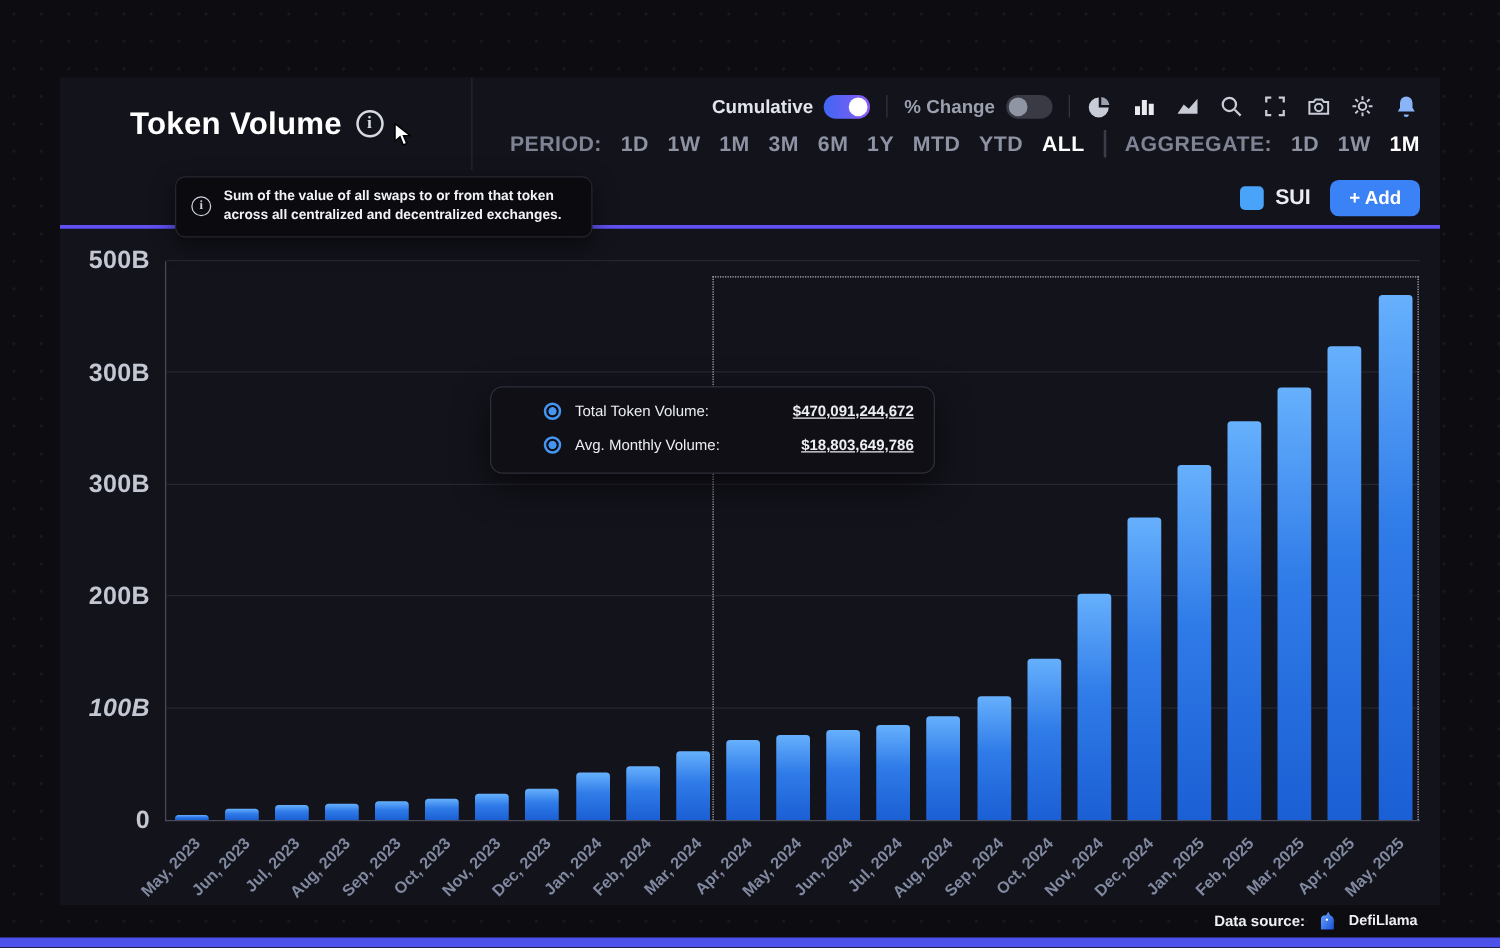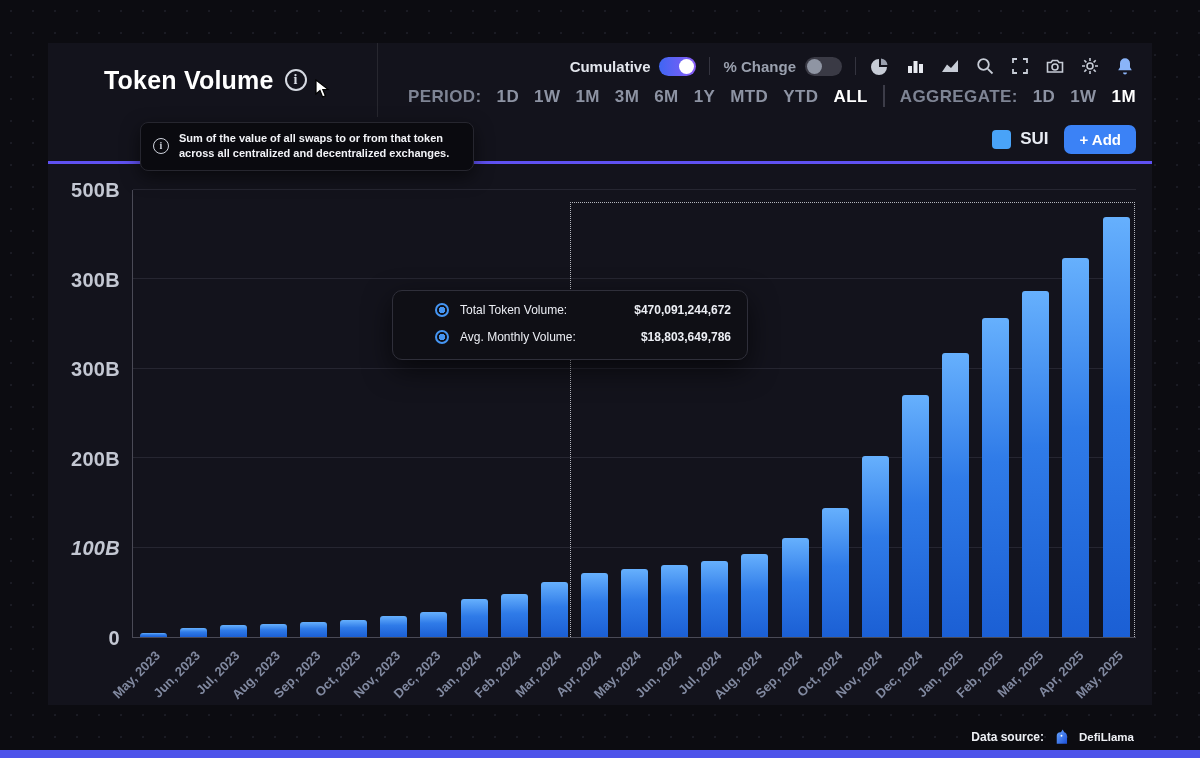--- a/index.html
+++ b/index.html
@@ -5,21 +5,21 @@
   * { box-sizing: border-box; }
   html,body { margin:0; padding:0; }
   body {
     width:1200px; height:758px; position:relative; overflow:hidden;
     font-family:"Liberation Sans", sans-serif;
     background-color:#0c0c11;
     background-image: radial-gradient(rgba(130,135,160,0.13) 1px, transparent 1.4px);
     background-size:22px 22px;
   }
   .panel {
-    position:absolute; left:48px; top:43px; width:1104px; height:662px;
+    position:absolute; left:48px; top:62px; width:1104px; height:662px;
     background:#13131c;
   }
   
   .header { display:flex; height:74px; }
   .title-block {
     width:330px; display:flex; align-items:center; gap:11px;
     padding-left:56px; border-right:1px solid #27272f; position:relative;
   }
   .page-title { margin:0; font-size:25px; font-weight:800; color:#ffffff; letter-spacing:.2px; }
   .info-icon {
@@ -110,21 +110,21 @@
   .tt-head {
     padding:14px 18px; background:#1c1c23; border-bottom:1px solid #2f2f3a;
     border-radius:10px 10px 0 0; color:#ffffff; font-size:18px; font-weight:700;
   }
   .tt-body { padding:12px 16px 15px; display:flex; flex-direction:column; gap:13px; }
   .tt-row { display:flex; align-items:center; gap:11px; color:#eceef4; font-size:12px;margin-left:26px; }
   .tt-ico {
     width:14px; height:14px; border-radius:50%; border:2px solid #4595f2; flex-shrink:0;
     background:radial-gradient(circle at center, #4595f2 0 3px, transparent 3.5px);
   }
-  .tt-value { margin-left:auto; font-weight:700; }
+  .tt-value { margin-left:auto; font-weight:700;text-decoration:underline; }
   
   .footer {
     position:absolute; top:727px; right:66px; display:flex; align-items:center; gap:8px;
     color:#eef0f5; font-size:12px; font-weight:700;
   }
   .dl-name { font-size:11.5px; }
   .bottom-strip { position:absolute; left:0; bottom:0; width:100%; height:8px; background:#4d53ea; }
   svg { display:block; }
 </style>
 </head>

